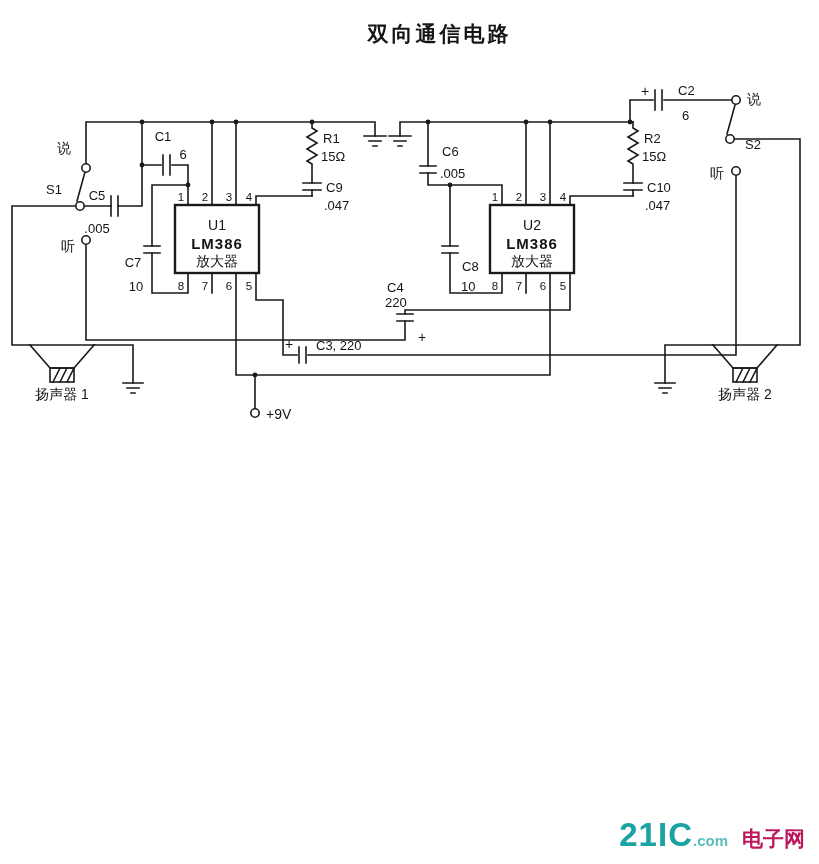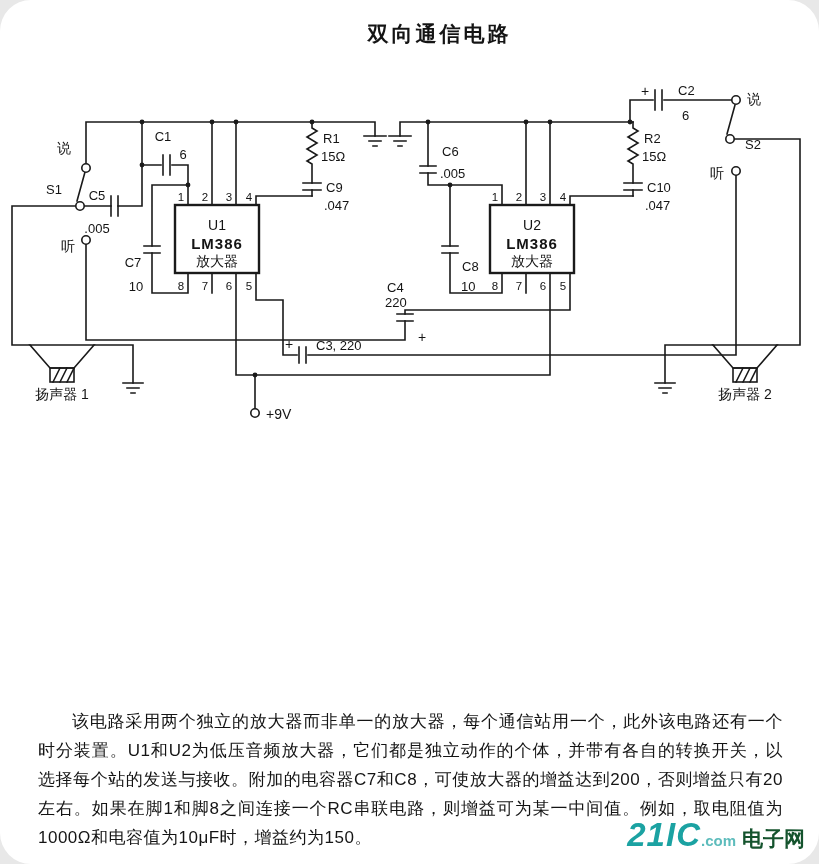--- a/index.html
+++ b/index.html
@@ -1,38 +1,38 @@
 <!DOCTYPE html>
 <html><head>
 <meta charset="utf-8">
 <style>
   html,body{margin:0;padding:0;background:#e8e8e8;}
   .page{position:relative;width:819px;height:864px;background:#ffffff;overflow:hidden;
-        font-family:"Liberation Sans",sans-serif;color:#141414;border-radius:31px;}
+        font-family:"Liberation Sans",sans-serif;color:#141414;}
   .title{position:absolute;top:20px;left:0;right:0;text-align:center;
          font-size:21px;font-weight:bold;letter-spacing:3px;transform:translateX(30px);}
   svg text{font-family:"Liberation Sans",sans-serif;fill:#141414;}
   .lbl{font-size:13px;}
   .cjk{font-size:14px;}
   .pin{font-size:11.5px;text-anchor:middle;}
   .mid{text-anchor:middle;}
   .ic-ref{font-size:14px;text-anchor:middle;}
   .ic-part{font-size:15px;font-weight:bold;text-anchor:middle;letter-spacing:1px;}
   .plus{font-size:14px;text-anchor:middle;}
   .w{stroke:#1a1a1a;stroke-width:1.6;fill:none;stroke-linecap:square;}
   .bold-w{stroke:#1a1a1a;stroke-width:2.4;fill:none;}
   .term{fill:#ffffff;stroke:#1a1a1a;stroke-width:1.6;}
   .dot{fill:#1a1a1a;stroke:none;}
   .desc{position:absolute;top:690px;left:38px;width:745px;
         font-size:17px;line-height:29px;letter-spacing:0.5px;
         text-align:justify;text-indent:2em;}
   .watermark{position:absolute;right:14px;bottom:10px;white-space:nowrap;}
-  .wm-brand{font-size:33px;font-weight:bold;color:#1ba2a2;letter-spacing:1px;font-style:italic;}
+  .wm-brand{font-size:33px;font-weight:bold;color:#1ba2a2;letter-spacing:1px;}
   .wm-com{font-size:15px;font-weight:bold;color:#5dbcbc;margin-top:29px;}
-  .wm-tag{font-size:21px;font-weight:bold;color:#14532d;margin-left:6px;}
+  .wm-tag{font-size:21px;font-weight:bold;color:#be185d;margin-left:14px;}
 </style>
 </head>
 <body>
 
 <div class="page">
 
   <div class="title">双向通信电路</div>
 
   <svg width="819" height="500" viewBox="0 0 819 500" style="position:absolute;top:0;left:0;">
 
@@ -206,19 +206,18 @@
     <text class="lbl" x="678" y="95">C2</text>
     <text class="lbl" x="682" y="120">6</text>
 
     <text class="cjk mid" x="754" y="104">说</text>
     <text class="lbl mid" x="753" y="149">S2</text>
     <text class="cjk mid" x="717" y="178">听</text>
 
     <text class="cjk mid" x="745" y="399">扬声器 2</text>
   </svg>
 
-  <p class="desc">该电路采用两个独立的放大器而非单一的放大器，每个通信站用一个，此外该电路还有一个时分装置。U1和U2为低压音频放大器，它们都是独立动作的个体，并带有各自的转换开关，以选择每个站的发送与接收。附加的电容器C7和C8，可使放大器的增益达到200，否则增益只有20左右。如果在脚1和脚8之间连接一个RC串联电路，则增益可为某一中间值。例如，取电阻值为1000Ω和电容值为10μF时，增益约为150。</p>
 
   <div class="watermark">
     <span class="wm-brand">21IC</span><span class="wm-com">.com</span><span class="wm-tag">电子网</span>
   </div>
 
 </div>
 
 </body></html>

